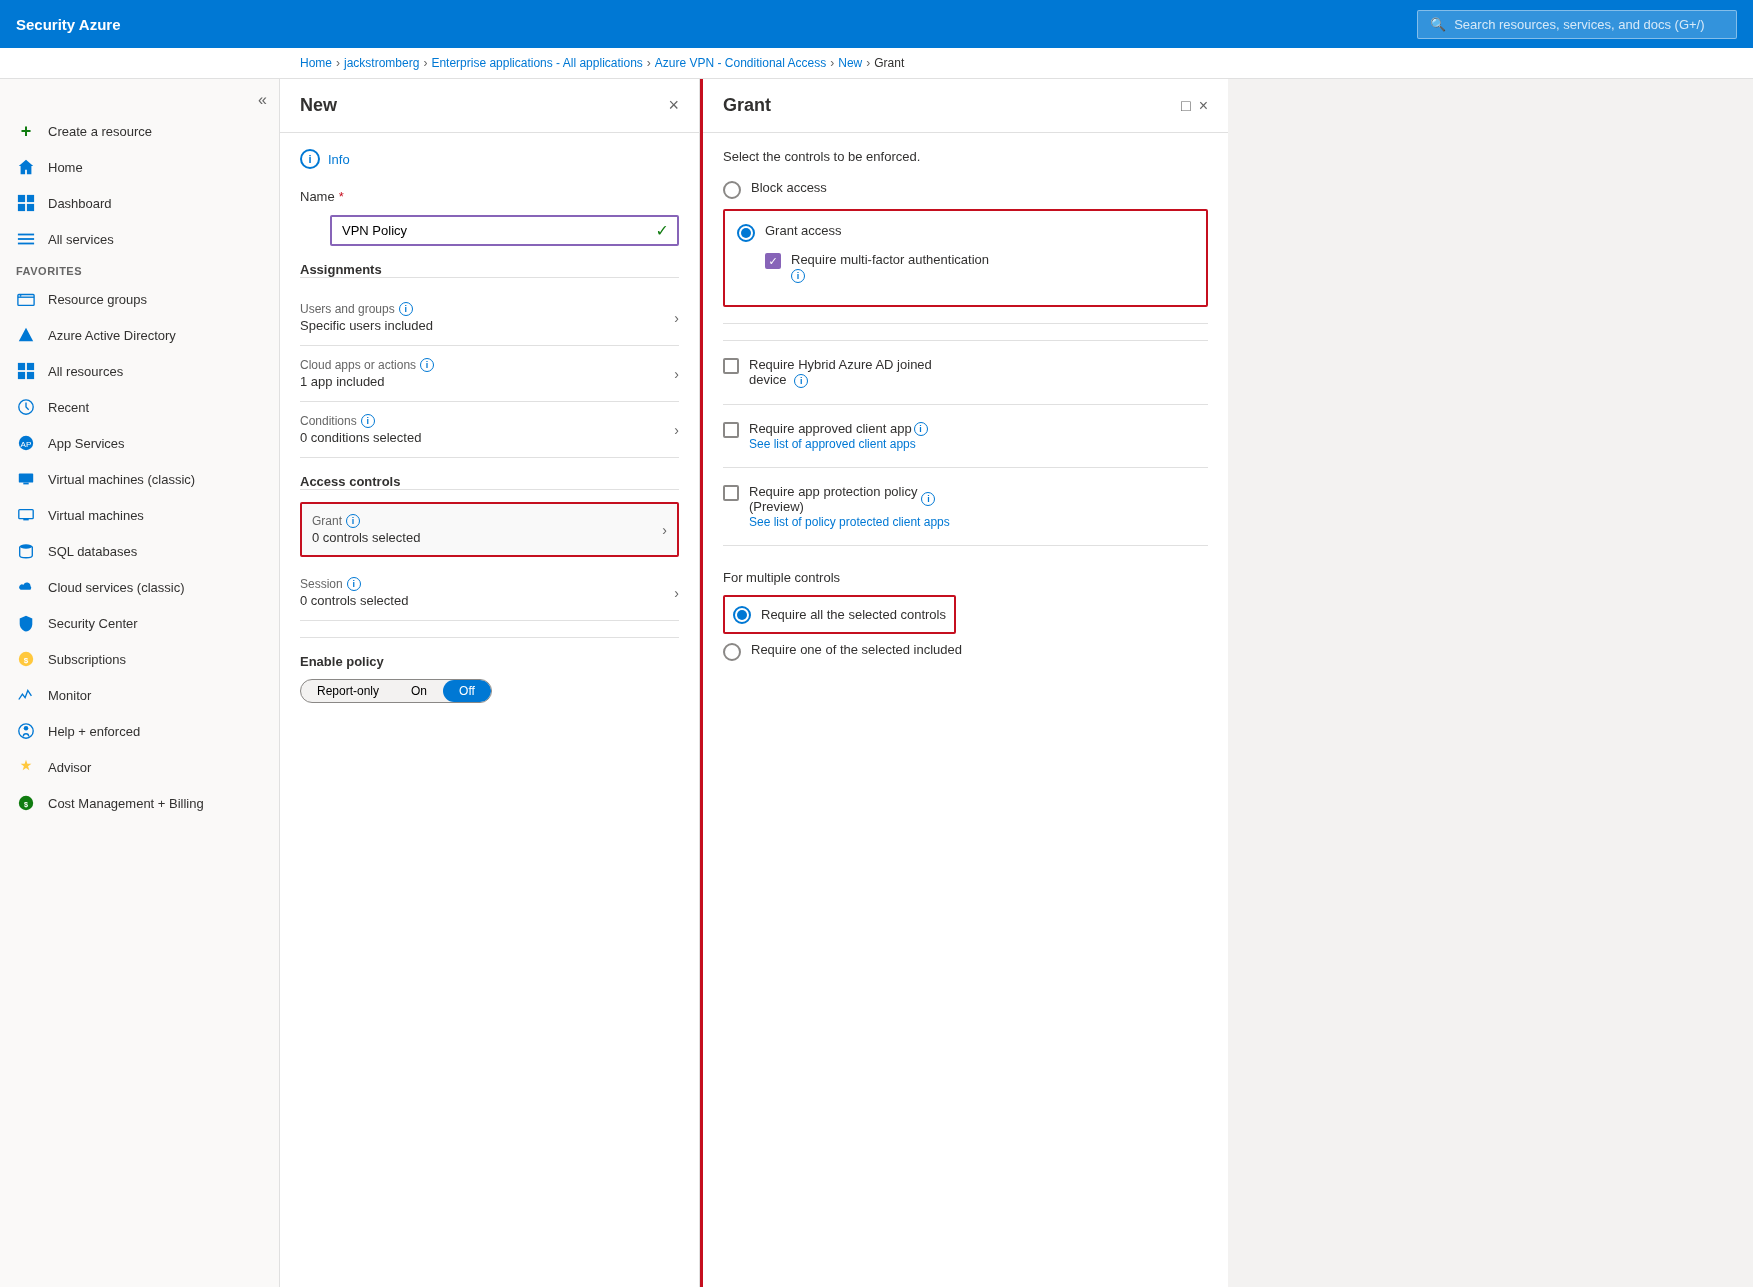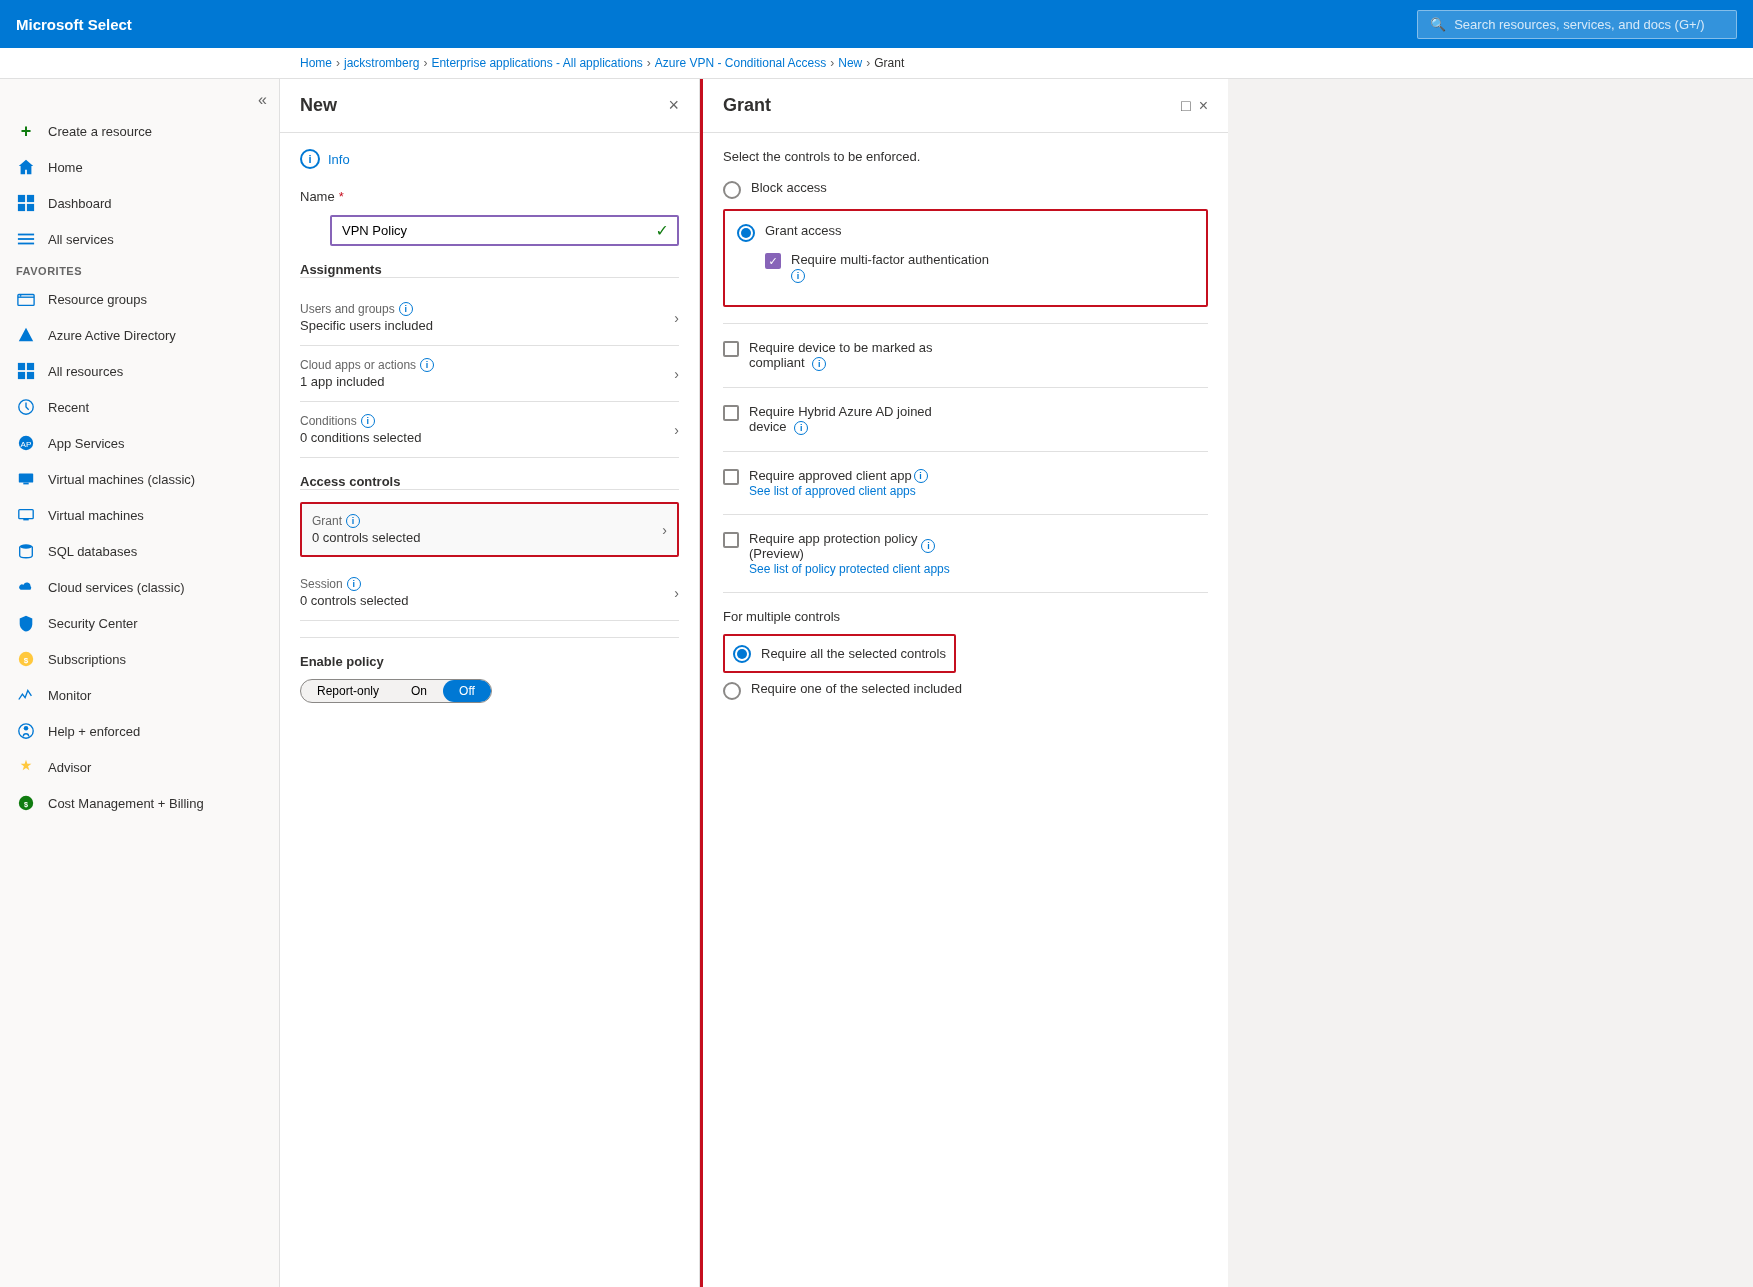--- a/index.html
+++ b/index.html
@@ -78,34 +78,34 @@
     .checkbox-item { display: flex; align-items: flex-start; gap: 10px; margin-bottom: 10px; cursor: pointer; }
     .checkbox-box { width: 16px; height: 16px; border: 2px solid #8a8886; border-radius: 2px; display: flex; align-items: center; justify-content: center; flex-shrink: 0; margin-top: 1px; }
     .checkbox-box.checked { background: #8764b8; border-color: #8764b8; }
     .checkbox-box.checked::after { content: '✓'; color: white; font-size: 11px; line-height: 1; }
     .checkbox-label { font-size: 13px; color: #323130; }
 
     .divider { height: 1px; background: #e0e0e0; margin: 16px 0; }
 
     .link-text { color: #0078d4; cursor: pointer; font-size: 12px; }
 
-    .for-multiple { margin-top: 16px; }
+    .for-multiple { margin-top: 24px; }
     .for-multiple-label { font-size: 13px; color: #323130; margin-bottom: 10px; }
 
     
     .right-empty { flex: 1; background: #f3f2f1; }
 
     
     .info-circle { display: inline-flex; align-items: center; justify-content: center; width: 14px; height: 14px; border-radius: 50%; border: 1px solid #0078d4; color: #0078d4; font-size: 9px; font-weight: 700; cursor: pointer; }
   </style>
 </head>
 <body>
 
 <div class="topbar">
-  <span class="topbar-brand">Microsoft Select</span>
+  <span class="topbar-brand">Security Azure</span>
   <div class="topbar-search">
     <span>🔍</span>
     <input type="text" placeholder="Search resources, services, and docs (G+/)" style="">
   </div>
 </div>
 
 <div class="breadcrumb-bar">
   <span class="breadcrumb-item">Home</span>
   <span class="breadcrumb-sep">›</span>
   <span class="breadcrumb-item">jackstromberg</span>
@@ -424,27 +424,20 @@
             <div class="checkbox-box checked"></div>
             <div>
               <span class="checkbox-label">Require multi-factor authentication</span>
               <div><span class="info-circle">i</span></div>
             </div>
           </div>
         </div>
 
         <div class="divider"></div>
 
-        <div class="checkbox-item">
-          <div class="checkbox-box"></div>
-          <div>
-            <span class="checkbox-label">Require device to be marked as<br>compliant</span>
-            <span class="info-circle" style="margin-left:4px;">i</span>
-          </div>
-        </div>
 
         <div class="divider"></div>
 
         <div class="checkbox-item">
           <div class="checkbox-box"></div>
           <div>
             <span class="checkbox-label">Require Hybrid Azure AD joined<br>device</span>
             <span class="info-circle" style="margin-left:4px;">i</span>
           </div>
         </div>

